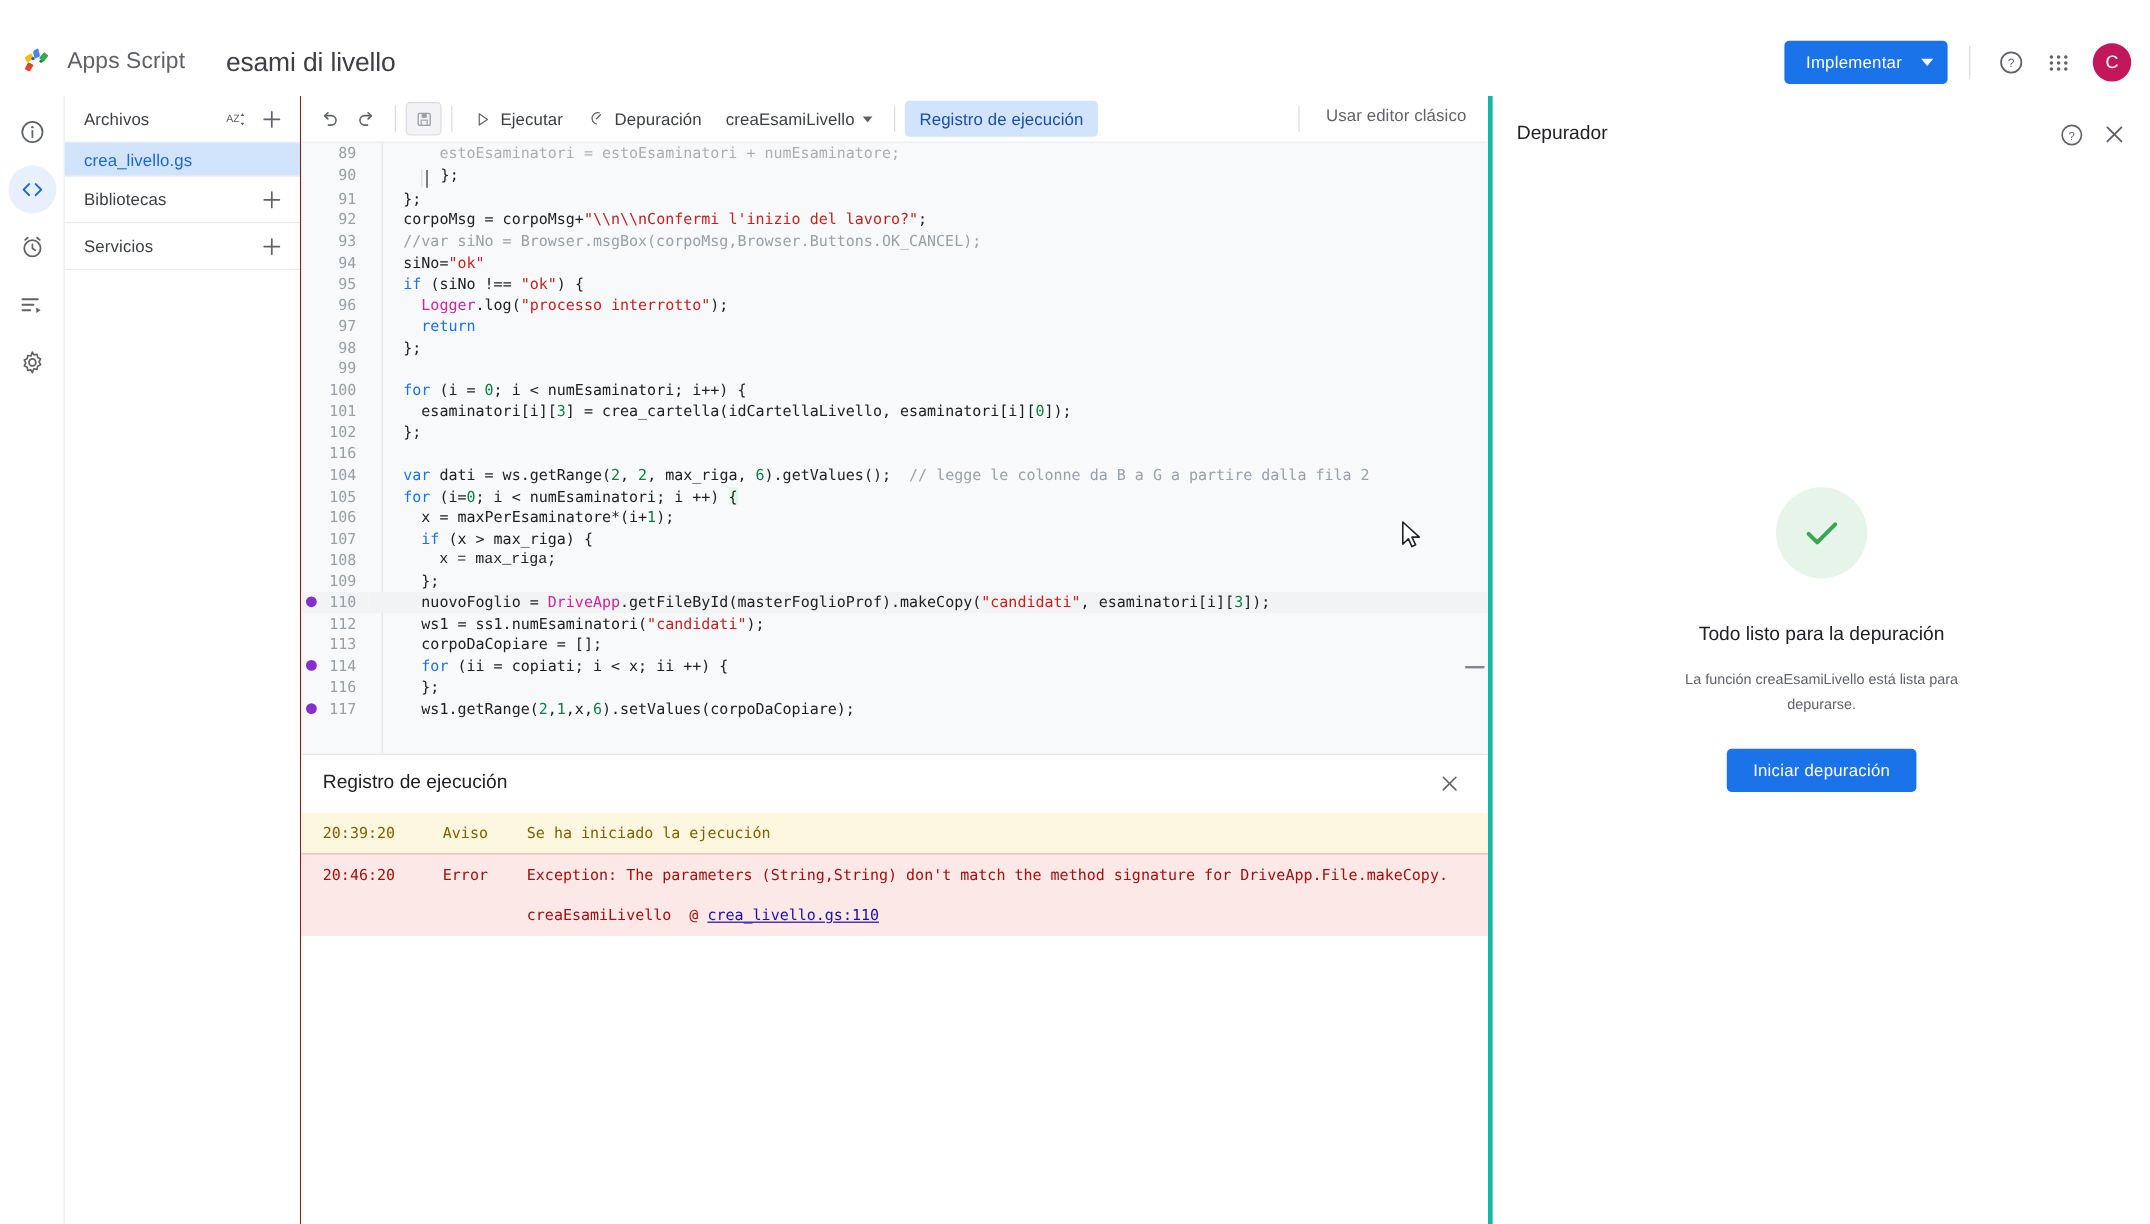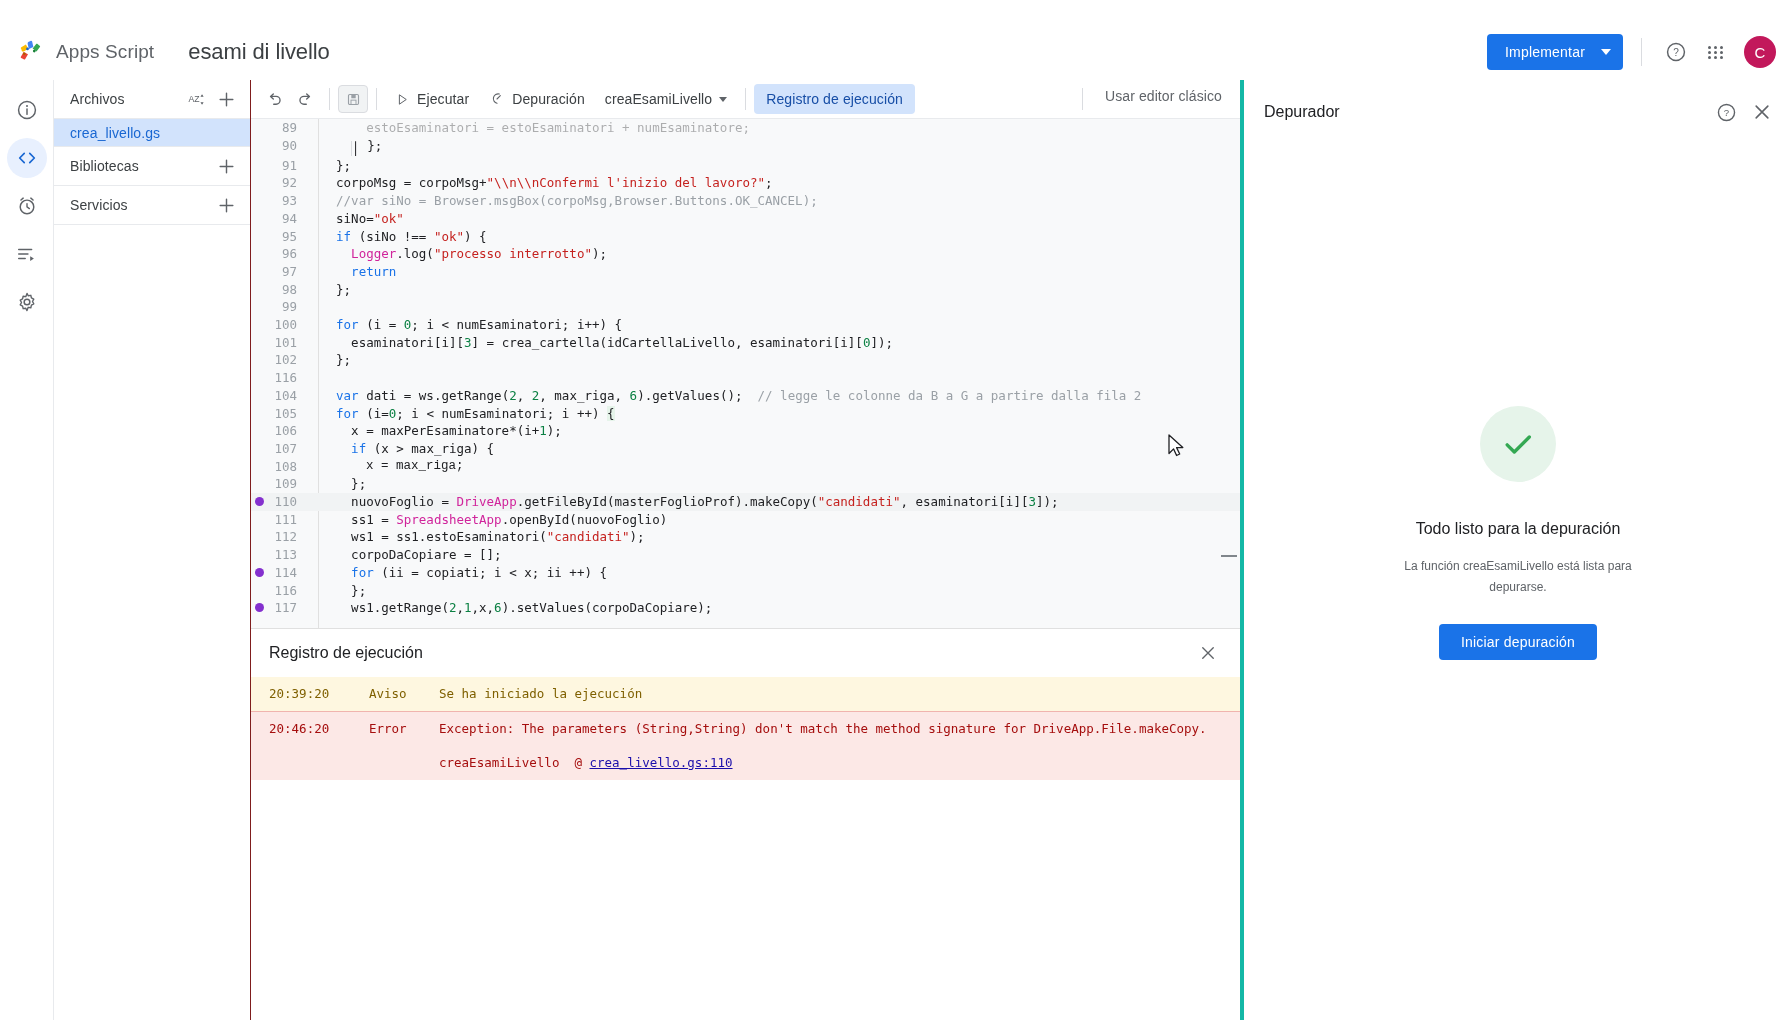--- a/index.html
+++ b/index.html
@@ -500,26 +500,22 @@
                 </tr>
                 <tr class="code-row">
                   <td class="ln"><span>109</span></td>
                   <td class="codecell" style="white-space: pre; overflow: hidden;"><span class="plain">    };</span></td>
                 </tr>
                 <tr class="code-row active">
                   <td class="ln"><span class="bp"></span><span>110</span></td>
                   <td class="codecell" style="white-space: pre; overflow: hidden;"><span class="plain">    nuovoFoglio = </span><span class="cls">DriveApp</span><span class="plain">.getFileById(masterFoglioProf).makeCopy(</span><span class="str">"candidati"</span><span class="plain">, esaminatori[i][</span><span class="num">3</span><span class="plain">]);</span></td>
                 </tr>
                 <tr class="code-row">
-                  <td class="ln"><span>111</span></td>
-                  <td class="codecell" style="white-space: pre; overflow: hidden;"><span class="plain">    ss1 = </span><span class="cls">SpreadsheetApp</span><span class="plain">.openById(nuovoFoglio)</span></td>
-                </tr>
-                <tr class="code-row">
                   <td class="ln"><span>112</span></td>
-                  <td class="codecell" style="white-space: pre; overflow: hidden;"><span class="plain">    ws1 = ss1.estoEsaminatori(</span><span class="str">"candidati"</span><span class="plain">);</span></td>
+                  <td class="codecell" style="white-space: pre; overflow: hidden;"><span class="plain">    ws1 = ss1.numEsaminatori(</span><span class="str">"candidati"</span><span class="plain">);</span></td>
                 </tr>
                 <tr class="code-row">
                   <td class="ln"><span>113</span></td>
                   <td class="codecell" style="white-space: pre; overflow: hidden;"><span class="plain">    corpoDaCopiare = [];</span></td>
                 </tr>
                 <tr class="code-row">
                   <td class="ln"><span class="bp"></span><span>114</span></td>
                   <td class="codecell" style="white-space: pre; overflow: hidden;"><span class="plain">    </span><span class="kw">for</span><span class="plain"> (ii = copiati; i &lt; x; ii ++) {</span></td>
                 </tr>
                 <tr class="code-row">

